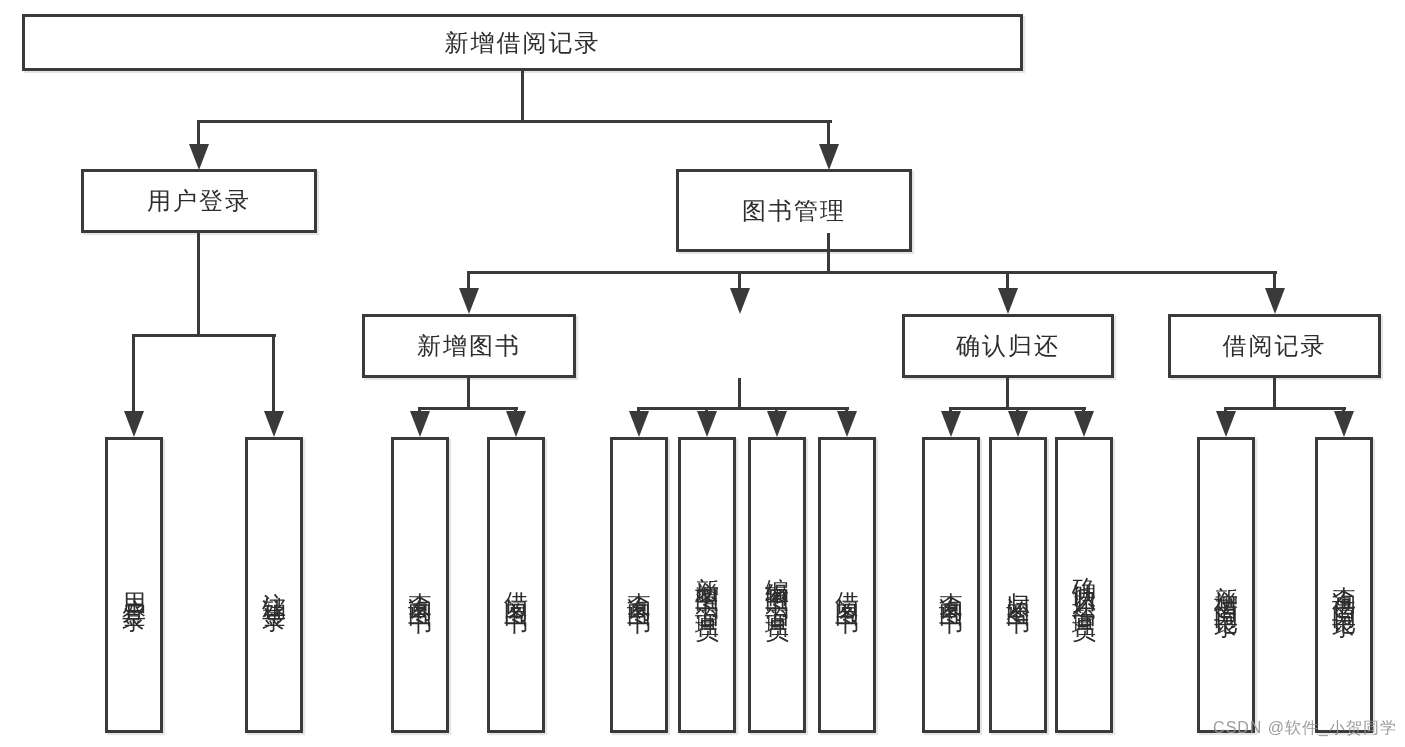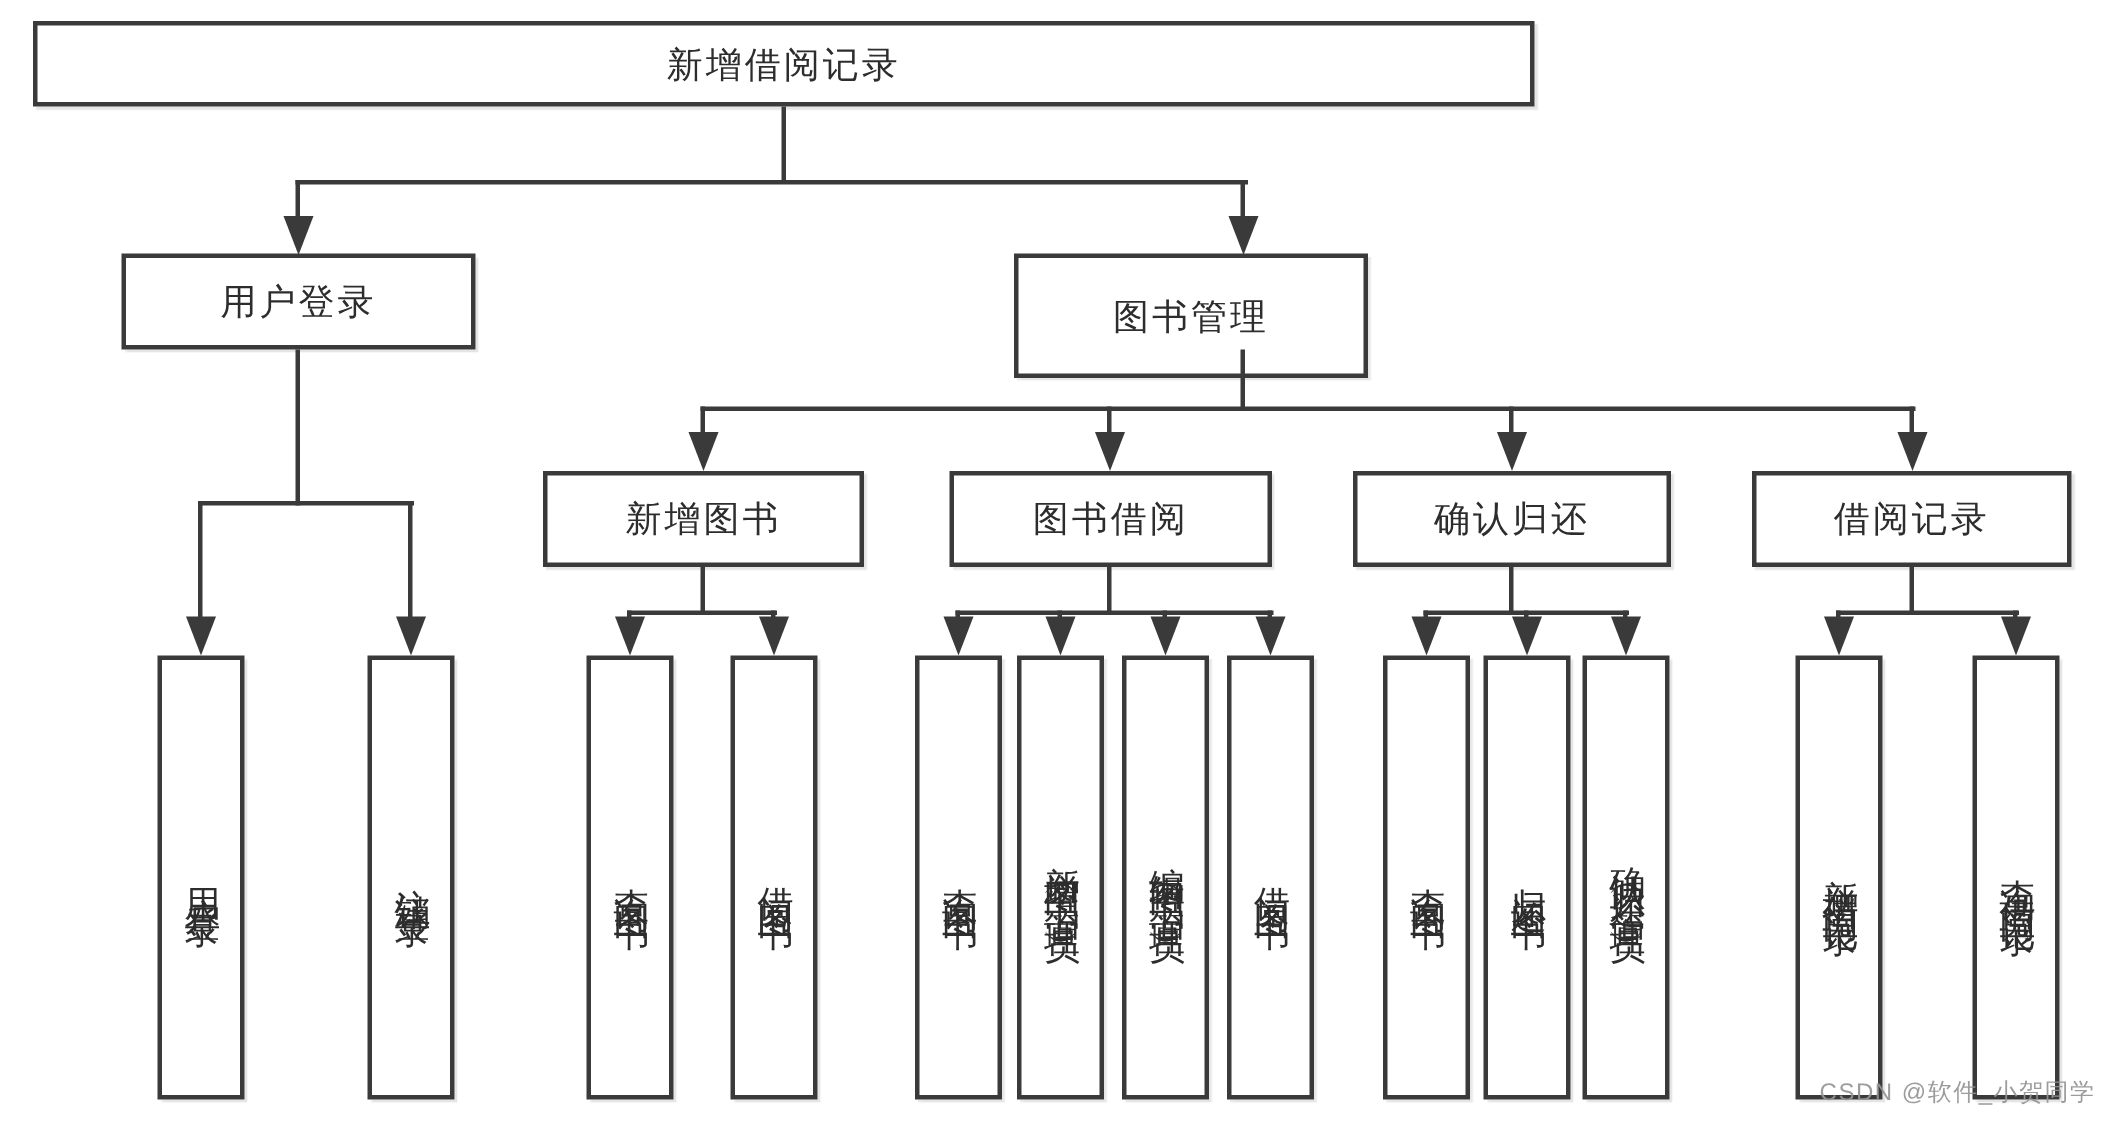--- a/index.html
+++ b/index.html
@@ -38,23 +38,20 @@
 
   <div class="node" style="left:81px;top:169px;width:236px;height:64px">
     <span class="lbl">用户登录</span>
   </div>
   <div class="node" style="left:676px;top:169px;width:236px;height:83px">
     <span class="lbl">图书管理</span>
   </div>
 
   <div class="node" style="left:362px;top:314px;width:214px;height:64px">
     <span class="lbl">新增图书</span>
-  </div>
-  <div class="node" style="left:633px;top:314px;width:215px;height:64px">
-    <span class="lbl">图书借阅</span>
   </div>
   <div class="node" style="left:902px;top:314px;width:212px;height:64px">
     <span class="lbl">确认归还</span>
   </div>
   <div class="node" style="left:1168px;top:314px;width:213px;height:64px">
     <span class="lbl">借阅记录</span>
   </div>
 
   <div class="node leaf" style="left:105px;top:437px;width:58px;height:296px">
     <span class="lbl">用户登录</span>

